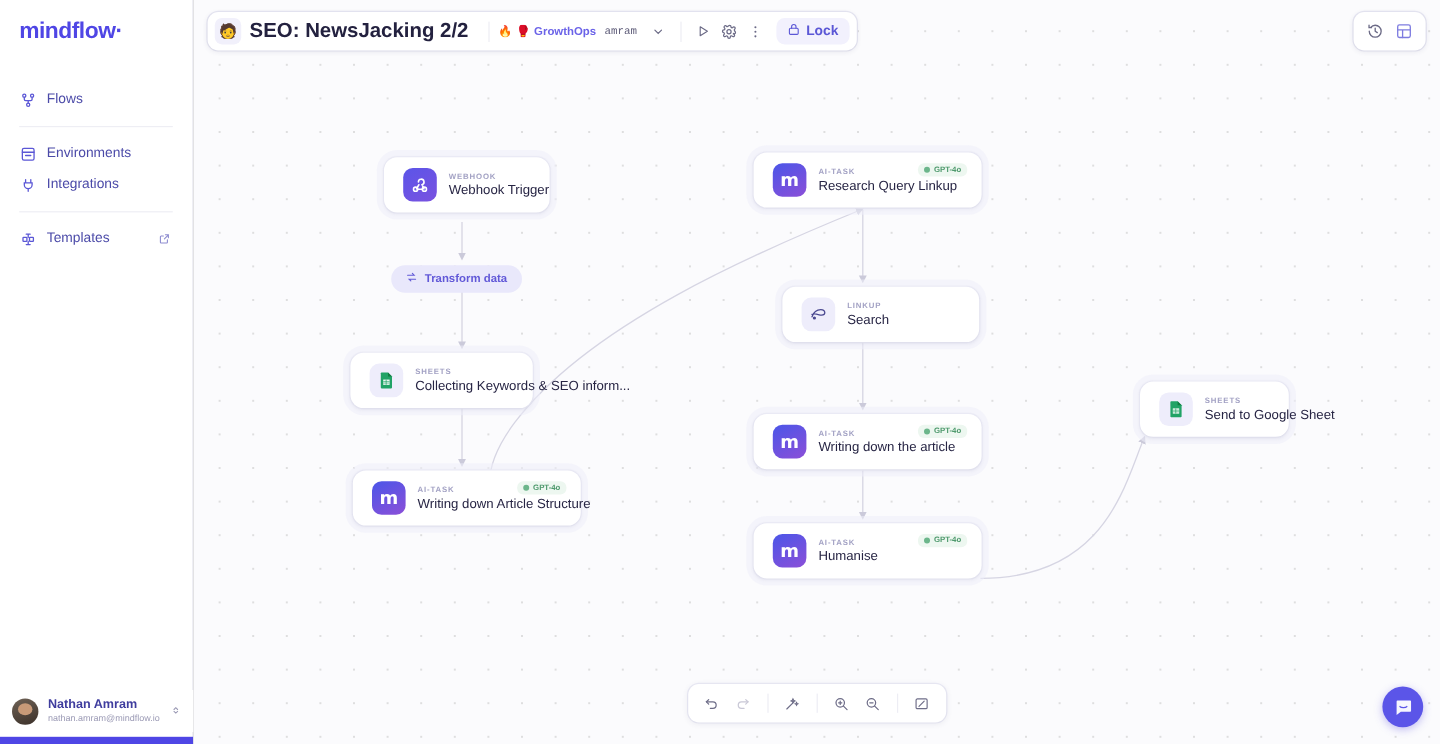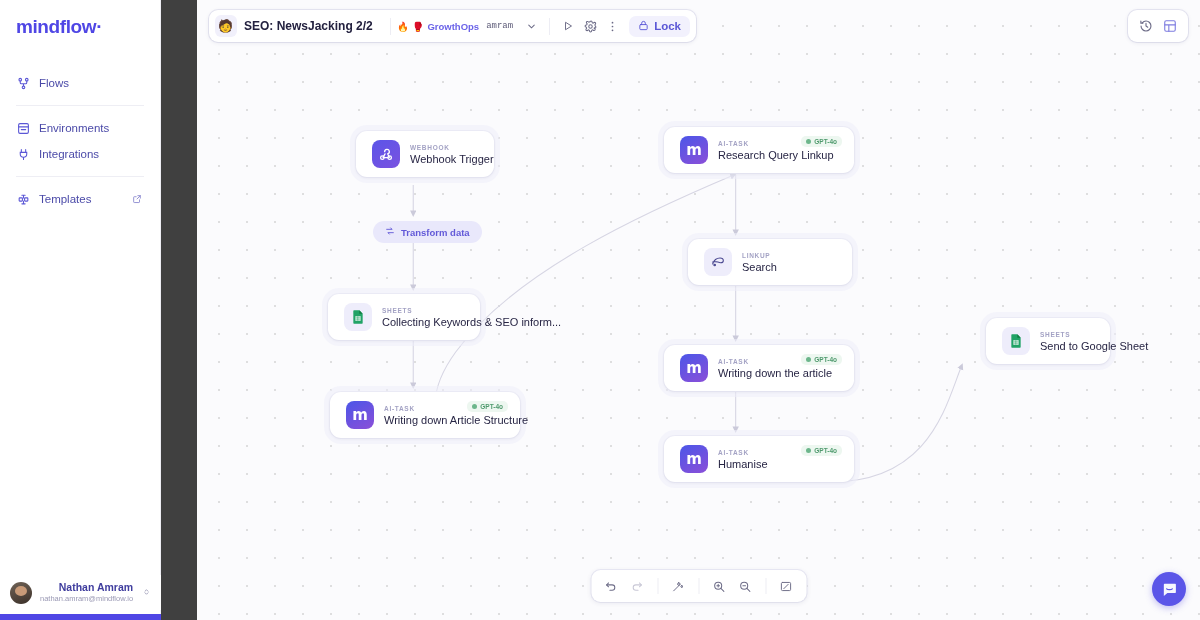--- a/index.html
+++ b/index.html
@@ -2,21 +2,21 @@
 <html><head>
 <meta charset="utf-8">
 <style>
   * { box-sizing: border-box; margin: 0; padding: 0; }
   html, body {
     width: 1200px; height: 620px;
     font-family: "Liberation Sans", sans-serif;
     background: #ffffff;
     overflow: hidden;
   }
-  .app { position: relative; width: 1200px; height: 620px; display: flex; background:#404040;gap:36px; }
+  .app { position: relative; width: 1200px; height: 620px; display: flex; background:#404040; }
 
   
   .sidebar {
     width: 161px; height: 620px; background: #ffffff;
     position: relative; flex: 0 0 161px;
     border-right: 1px solid #eeeef4;
   }
   .logo-wrap { padding: 16px 0 0 16px; }
   .logo { font-size: 19px; font-weight: 700; color: #4f46e5; letter-spacing: -0.4px; }
   .logo .dot { color: #4f46e5; }
@@ -31,21 +31,20 @@
   }
   .nav-item .ico { width: 14px; height: 14px; display:flex; align-items:center; justify-content:center; color:#5b57d6; flex:0 0 14px;}
   .nav-item .lbl { white-space: nowrap; }
   .ext-ico { position: absolute; right: 18px; width: 10px; height:10px; color:#8d8bd0; }
 
   
   .user-card {
     position: absolute; left: 0; bottom: 10px; width: 161px;
     display: flex; align-items: center; gap: 8px; padding: 6px 10px;
     background:#fff;
-    text-align:right;
   }
   .avatar {
     width: 22px; height: 22px; border-radius: 50%;
     background: linear-gradient(160deg,#6f6256,#3b3029);
     flex: 0 0 22px; position: relative; overflow: hidden;
   }
   .avatar::after{
     content:""; position:absolute; left:5px; top:4px; width:12px;height:10px;
     border-radius:50%; background:#c89a78;
   }
@@ -69,21 +68,21 @@
     display: flex; align-items: center; gap: 0px;
     background: #fff; border-radius: 9px; padding: 0 6px;
     box-shadow: 0 1px 4px rgba(60,60,110,.10), 0 0 0 1px rgba(230,230,242,.9);
     z-index: 20;
   }
   .tb-emoji {
     width: 22px; height:22px; border-radius:6px; background:#f1f0fb;
     display:flex; align-items:center; justify-content:center; font-size:12px;
     margin-right: 7px;
   }
-  .tb-title { font-size: 12px; color: #23213f; font-weight: 600; white-space: nowrap; padding-right: 10px;}
+  .tb-title { font-size: 17px; color: #23213f; font-weight: 600; white-space: nowrap; padding-right: 10px;}
   .tb-div { width:1px; height:17px; background:#ededf4; margin: 0 7px; }
   .tb-tag { display:flex; align-items:center; gap:3px; font-size: 9.5px; color:#6b63e8; font-weight:600; white-space:nowrap; }
   .tb-ver { font-family: "Liberation Mono", monospace; font-size: 9px; color:#5d5b78; padding: 0 7px; white-space:nowrap;}
   .tb-ico {
     width: 22px; height: 22px; display:flex; align-items:center; justify-content:center;
     color:#6b6a86; cursor:pointer; border-radius:5px;
   }
   .tb-lock {
     display:flex; align-items:center; gap:5px; background:#f2f1fd;
     border-radius:7px; padding: 4px 9px; margin-left: 6px;
@@ -322,21 +321,21 @@
             <circle cx="17.5" cy="17.5" r="2.6"></circle>
             <path d="M9.1 17.5h5.8M10.6 11.9L7.6 17"></path>
           </svg>
       </div>
       <div class="n-body">
         <div class="n-kind">WEBHOOK</div>
         <div class="n-name">Webhook Trigger</div>
       </div>
     </div>
 
-    <div class="pill" style="left:176px;top:221px">
+    <div class="pill" style="left:165px;top:221px">
       <span>
         <svg width="10" height="10" viewBox="0 0 24 24" fill="none" stroke="currentColor" stroke-width="2.2" stroke-linecap="round">
             <path d="M4 8h13l-3.5-3.5M20 16H7l3.5 3.5"></path>
           </svg>
       </span>
       <span>Transform data</span>
     </div>
 
     <div class="node sel" style="left:131px;top:294px;width:152px">
       <div class="n-ico sheet">

